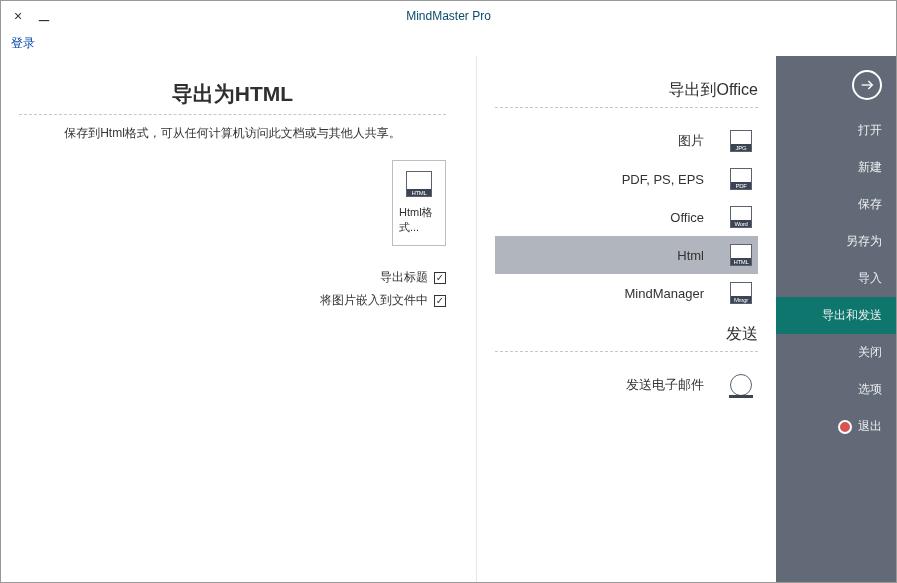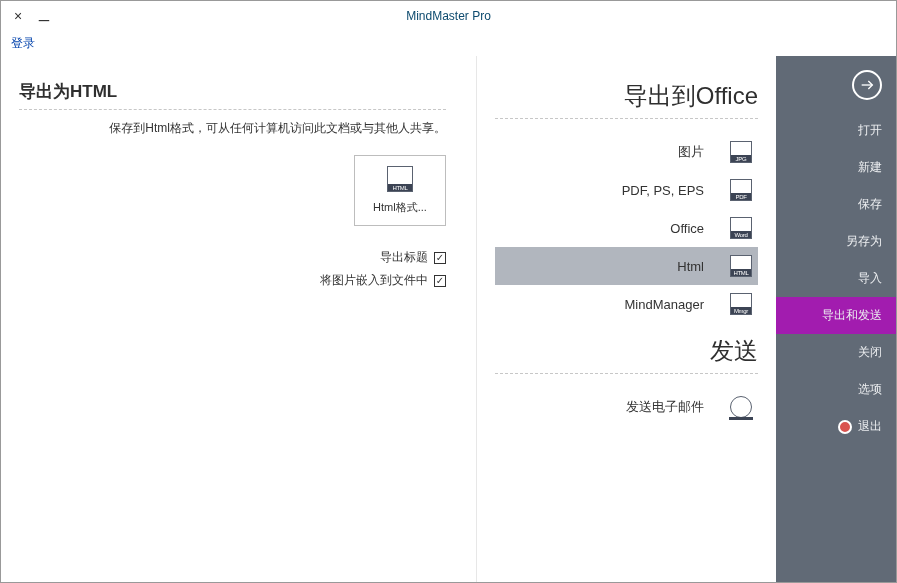--- a/index.html
+++ b/index.html
@@ -7,35 +7,35 @@
 .titlebar { height: 30px; display: flex; align-items: center; padding: 0 10px; position: relative; }
 .titlebar .controls { position: absolute; left: 10px; display: flex; gap: 12px; align-items: center; }
 .titlebar .title { position: absolute; left: 50%; transform: translateX(-50%); font-size: 12px; color: #0c4a6e; }
 .ctrl { font-size: 14px; color: #333; cursor: pointer; width: 14px; text-align: center; }
 .login { font-size: 12px; color: #0645ad; cursor: pointer; padding: 4px 10px; }
 .main { display: flex; height: calc(100% - 52px); }
 .sidebar { width: 120px; background: #616a76; display: flex; flex-direction: column; padding-top: 8px; order: 2; }
 .sidebar .arrow { align-self: flex-end; margin: 6px 14px 12px 0; width: 30px; height: 30px; border: 2px solid #fff; border-radius: 50%; display: flex; align-items: center; justify-content: center; cursor: pointer; }
 .sidebar .arrow svg { width: 16px; height: 16px; }
 .side-item { color: #eceef0; font-size: 12px; padding: 10px 14px; text-align: left; cursor: pointer; display: flex; justify-content: flex-end; align-items: center; gap: 6px; }
-.side-item.active { background: #a21caf; }
+.side-item.active { background: #0f766e; }
 .exit-dot { width: 14px; height: 14px; border-radius: 50%; background: #d9534f; border: 2px solid #fff; display: inline-block; }
 .middle { width: 300px; border-left: 1px solid #e7e7e7; padding: 24px 18px 0 18px; order: 1; }
-.section-title { font-size: 24px; color: #2f2f2f; text-align: right; padding-bottom: 6px; border-bottom: 1px dashed #c7c7c7; margin-bottom: 14px; }
+.section-title { font-size: 16px; color: #2f2f2f; text-align: right; padding-bottom: 6px; border-bottom: 1px dashed #c7c7c7; margin-bottom: 14px; }
 .export-item { display: flex; flex-direction: row-reverse; align-items: center; gap: 26px; padding: 8px 6px; cursor: pointer; font-size: 13px; color: #333; }
 .export-item.selected { background: #b1b6be; }
 .eicon { width: 22px; height: 22px; border: 1px solid #5a6270; display: flex; align-items: center; justify-content: center; font-size: 8px; color: #3c4454; background: #fff; position: relative; }
 .eicon .band { position: absolute; bottom: 0; left: 0; right: 0; height: 7px; background: #3c4454; color: #fff; font-size: 6px; display: flex; align-items: center; justify-content: center; letter-spacing: -0.3px; }
 .eicon.web { border-radius: 50%; overflow: visible; }
 .eicon.web::after { content: ""; position: absolute; bottom: -3px; left: -2px; right: -2px; height: 3px; background: #3c4454; }
 .section-title.small { margin-top: 12px; font-family: Liberation Serif, serif; }
 .detail { flex: 1; padding: 24px 30px 0 18px; order: 0; }
-.detail-title { font-size: 17px; font-weight: bold; color: #2f2f2f; text-align: left; padding-bottom: 6px; border-bottom: 1px dashed #c7c7c7; margin-bottom: 10px; }
-.detail-desc { font-size: 12px; color: #333; text-align: right; margin-bottom: 18px; }
-.format-box { width: 92px; border: 1px solid #bdbdbd; padding: 10px 6px; display: flex; flex-direction: column; align-items: center; gap: 8px; cursor: pointer; margin-left: auto; margin-bottom: 20px; }
+.detail-title { font-size: 21px; font-weight: bold; color: #2f2f2f; text-align: center; padding-bottom: 6px; border-bottom: 1px dashed #c7c7c7; margin-bottom: 10px; }
+.detail-desc { font-size: 12px; color: #333; text-align: center; margin-bottom: 18px; }
+.format-box { width: 54px; border: 1px solid #bdbdbd; padding: 10px 6px; display: flex; flex-direction: column; align-items: center; gap: 8px; cursor: pointer; margin-left: auto; margin-bottom: 20px; }
 .format-box .eicon { width: 26px; height: 26px; }
 .format-box .lbl { font-size: 11px; color: #333; }
 .chk { display: flex; flex-direction: row-reverse; align-items: center; gap: 6px; font-size: 12px; color: #333; padding: 3px 0; margin-left: auto; }
 .chk .box { width: 12px; height: 12px; border: 1px solid #333; display: flex; align-items: center; justify-content: center; font-size: 10px; line-height: 1; }
 </style>
 </head>
 <body>
 
 <div class="titlebar">
   <div class="controls">

